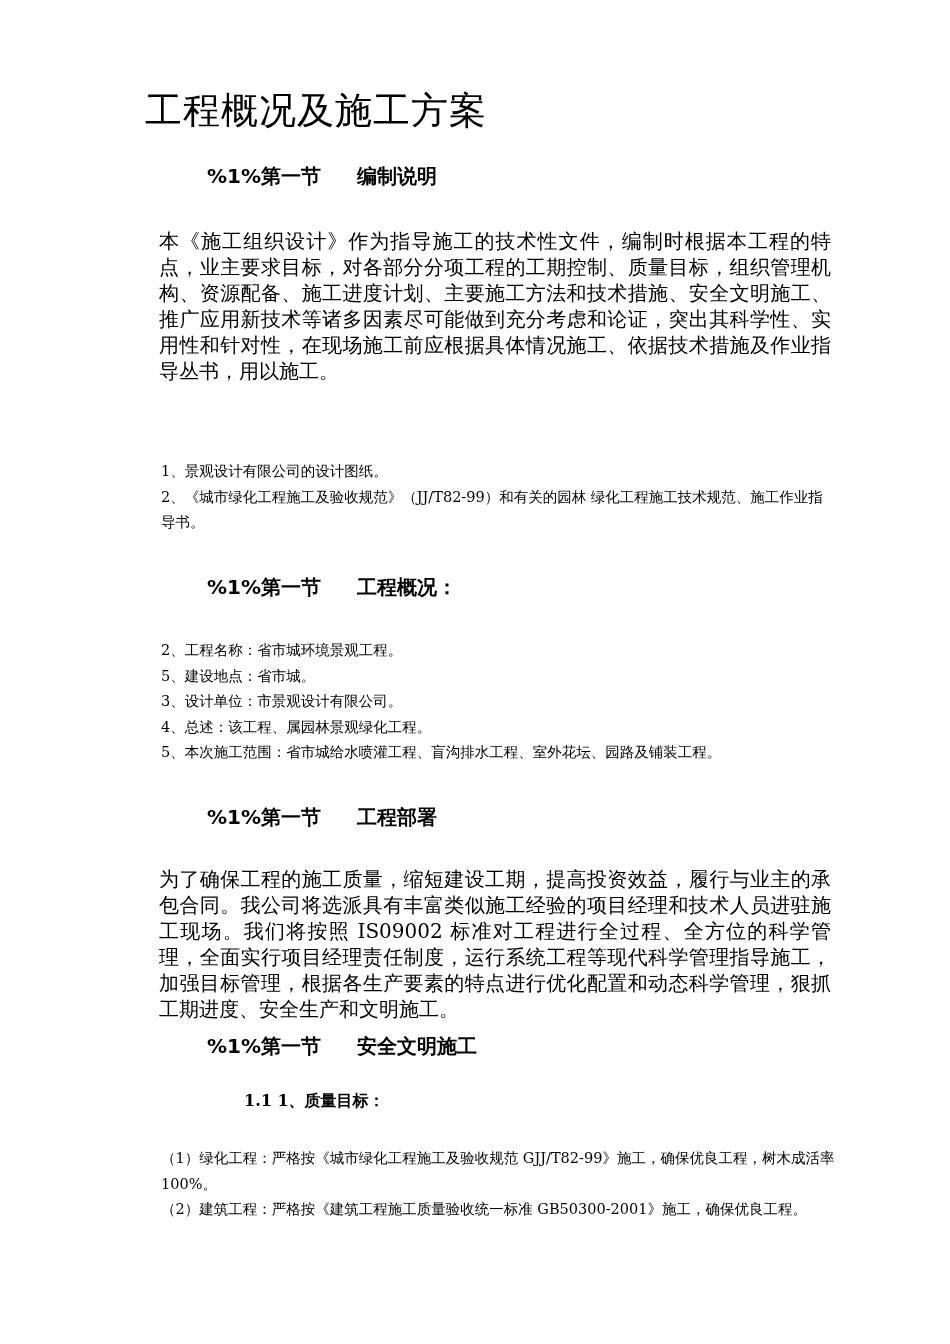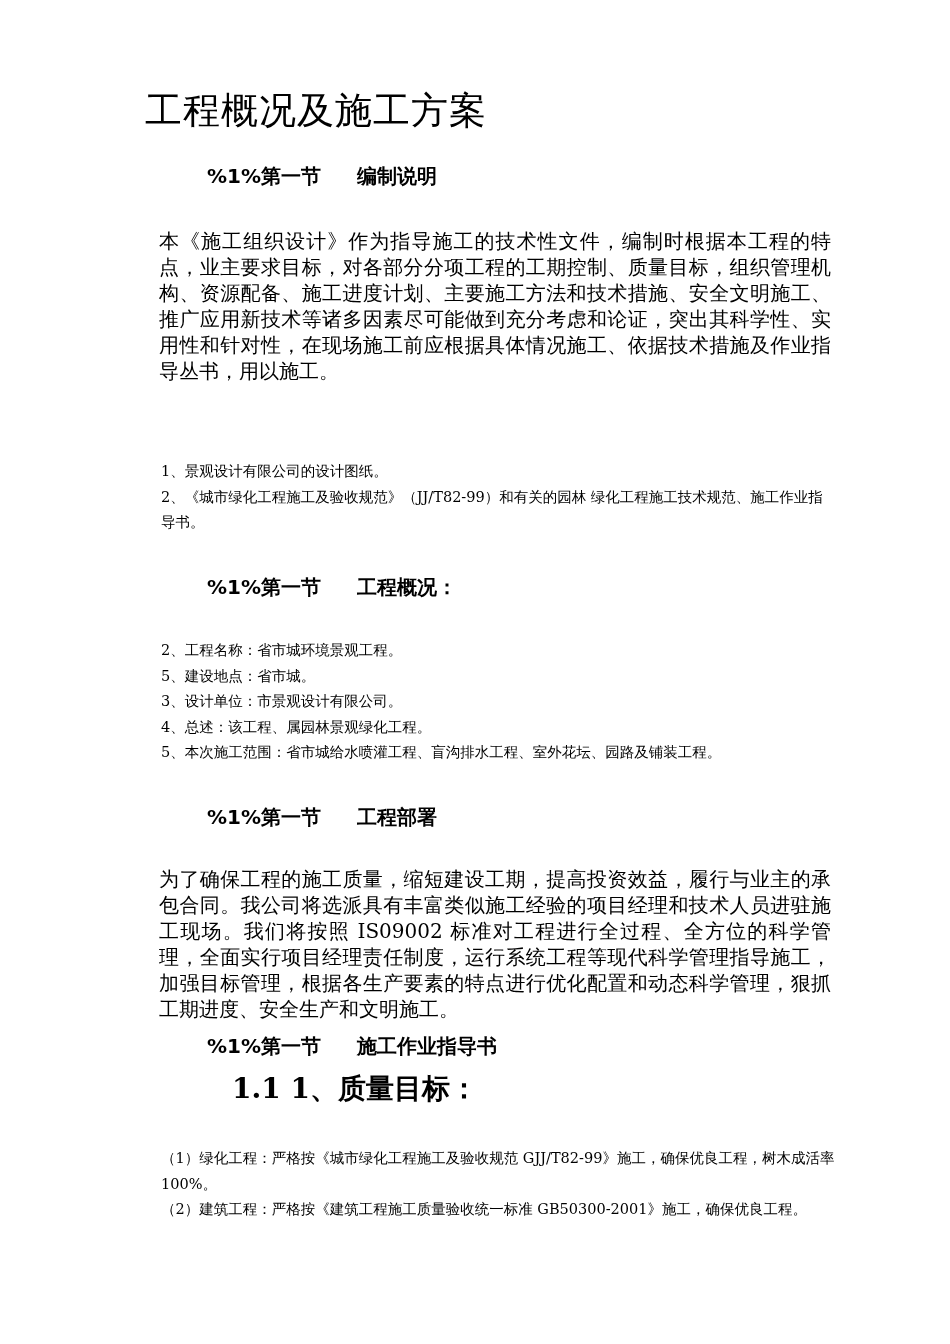--- a/index.html
+++ b/index.html
@@ -14,21 +14,21 @@
     .h2 {
       position: absolute; left: 195px;
       font-family: "DejaVu Sans", "Liberation Sans", sans-serif;
       font-size: 20px; line-height: 28px; font-weight: bold; margin: 12px;
       white-space: pre;
     }
     .h2 .sec { display: inline-block; width: 150px; }
     .h3 {
       position: absolute; left: 228px;
       font-family: "DejaVu Serif", "Liberation Serif", serif;
-      font-size: 28px; line-height: 28px; font-weight: bold; margin: 4px;
+      font-size: 16px; line-height: 28px; font-weight: bold; margin: 16px;
     }
     .para {
       position: absolute; left: 145px; width: 672px;
       font-family: "DejaVu Serif", "Liberation Serif", serif;
       font-size: 20px; line-height: 26px; margin: 14px;
       text-align: justify;
     }
     .list { position: absolute; left: 145px; width: 680px; margin: 16px; padding: 0; list-style: none;
       font-family: "DejaVu Serif", "Liberation Serif", serif; font-size: 14.5px; line-height: 25.5px; }
     .list li { margin: 0; padding: 0; }
@@ -53,20 +53,20 @@
     <li>2、工程名称：省市城环境景观工程。</li>
     <li>5、建设地点：省市城。</li>
     <li>3、设计单位：市景观设计有限公司。</li>
     <li>4、总述：该工程、属园林景观绿化工程。</li>
     <li>5、本次施工范围：省市城给水喷灌工程、盲沟排水工程、室外花坛、园路及铺装工程。</li>
   </ul>
 
   <h2 class="h2" style="top:791px;"><span class="sec">%1%第一节</span><span>工程部署</span></h2>
   <p class="para" style="top:852px;">为了确保工程的施工质量，缩短建设工期，提高投资效益，履行与业主的承包合同。我公司将选派具有丰富类似施工经验的项目经理和技术人员进驻施工现场。我们将按照 IS09002 标准对工程进行全过程、全方位的科学管理，全面实行项目经理责任制度，运行系统工程等现代科学管理指导施工，加强目标管理，根据各生产要素的特点进行优化配置和动态科学管理，狠抓工期进度、安全生产和文明施工。</p>
 
-  <h2 class="h2" style="top:1020px;"><span class="sec">%1%第一节</span><span>施工作业指导书</span></h2>
+  <h2 class="h2" style="top:1020px;"><span class="sec">%1%第一节</span><span>安全文明施工</span></h2>
   <h3 class="h3" style="top:1071px;">1.1 1、质量目标：</h3>
   <ul class="list" style="top:1130px; width:680px;">
     <li>（1）绿化工程：严格按《城市绿化工程施工及验收规范 GJJ/T82-99》施工，确保优良工程，树木成活率 100%。</li>
     <li>（2）建筑工程：严格按《建筑工程施工质量验收统一标准 GB50300-2001》施工，确保优良工程。</li>
   </ul>
 
 </div>
 
 </body></html>

